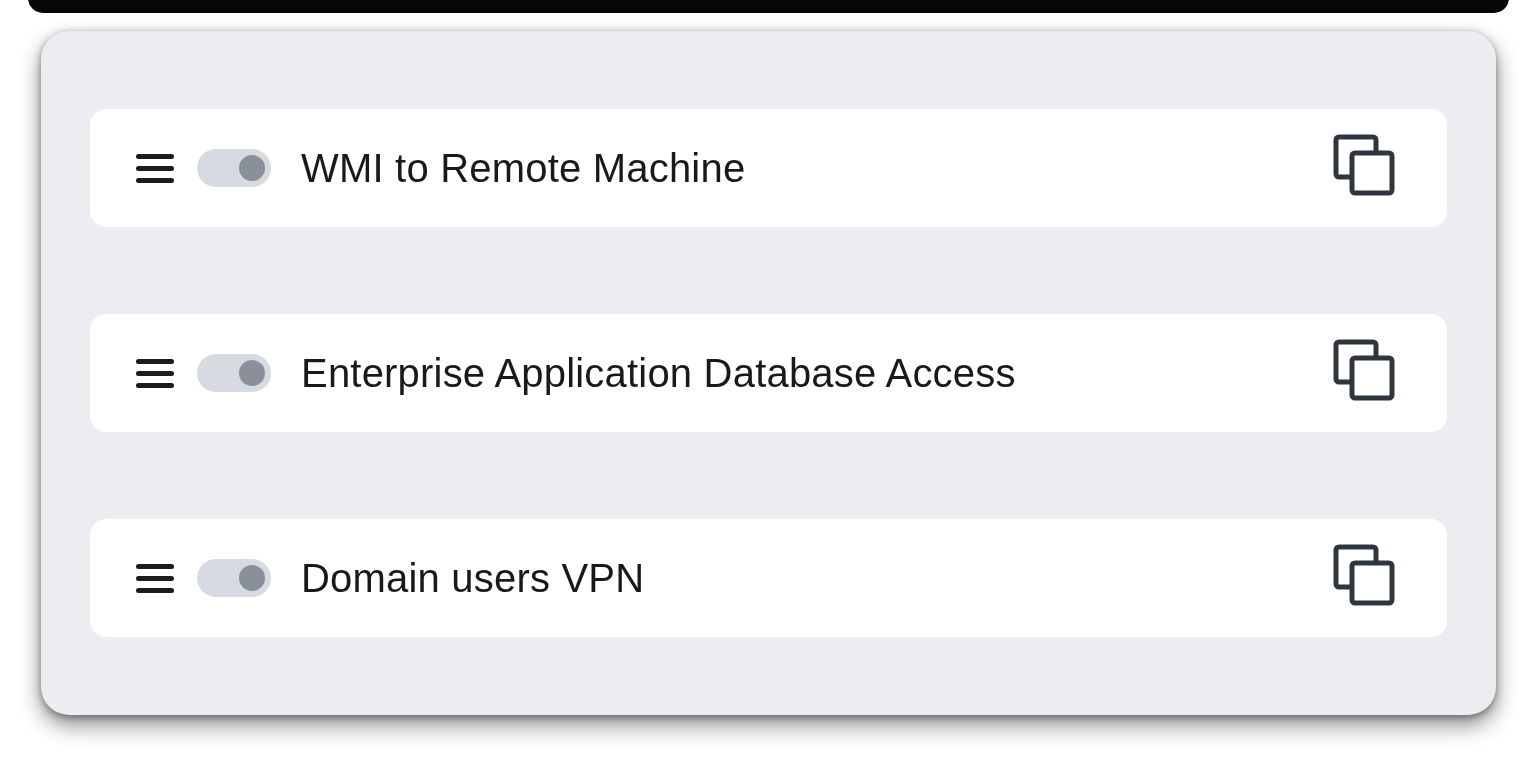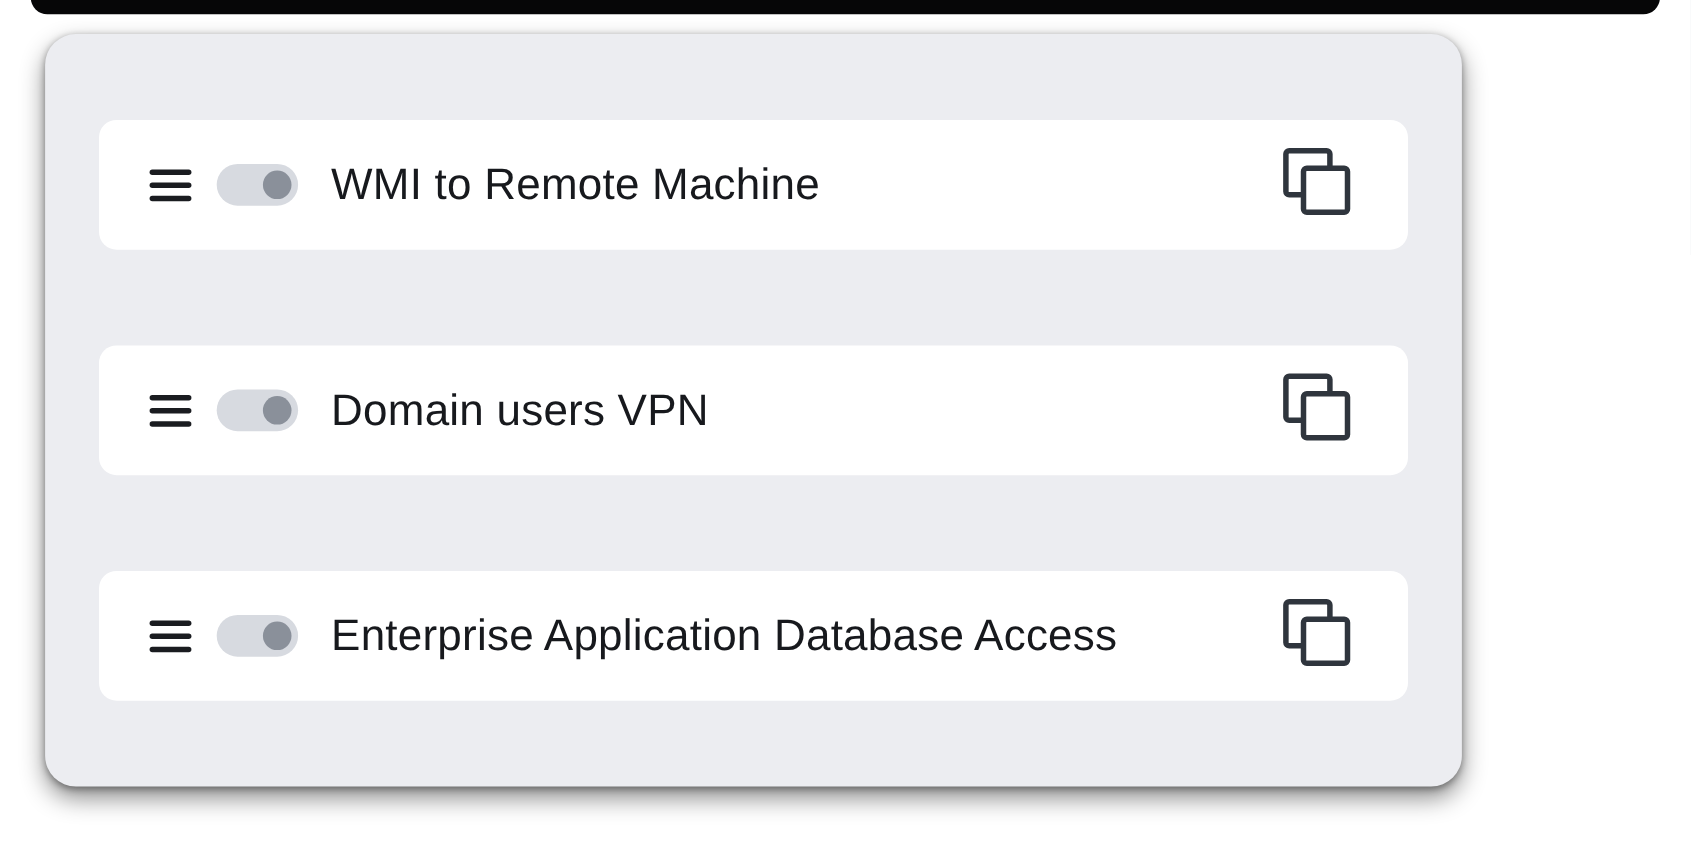--- a/index.html
+++ b/index.html
@@ -20,21 +20,21 @@
     width: 1481px;
     height: 30px;
     background: #060607;
     border-radius: 15px;
   }
 
   .panel {
     position: absolute;
     left: 41px;
     top: 31px;
-    width: 1288px;
+    width: 1455px;
     height: 684px;
     background: var(--panel-bg, #ECEDF1);
     border-radius: 28px;
     box-shadow: 0 10px 22px rgba(0,0,0,0.45), 0 2px 7px rgba(0,0,0,0.35);
     box-sizing: border-box;
     padding: 78px 49px;
     display: flex;
     flex-direction: column;
     justify-content: space-between;
   }
@@ -138,39 +138,39 @@
 
   <div class="row">
     <span class="drag">
         <i></i>
         <i></i>
         <i></i>
       </span>
     <span class="toggle on">
       <span class="knob"></span>
     </span>
-    <span class="label">Domain users VPN</span>
+    <span class="label">Enterprise Application Database Access</span>
     <button class="copy-btn">
       <svg width="70" height="70" viewBox="0 0 70 70" fill="none" xmlns="http://www.w3.org/2000/svg">
         <rect x="7" y="4" width="40" height="40" rx="3" stroke="currentColor" stroke-width="5" fill="none"></rect>
         <rect x="23" y="20" width="40" height="40" rx="3" stroke="currentColor" stroke-width="5" fill="var(--row-bg, #ffffff)"></rect>
       </svg>
     </button>
   </div>
 
   <div class="row">
     <span class="drag">
         <i></i>
         <i></i>
         <i></i>
       </span>
     <span class="toggle on">
       <span class="knob"></span>
     </span>
-    <span class="label">Enterprise Application Database Access</span>
+    <span class="label">Domain users VPN</span>
     <button class="copy-btn">
       <svg width="70" height="70" viewBox="0 0 70 70" fill="none" xmlns="http://www.w3.org/2000/svg">
         <rect x="7" y="4" width="40" height="40" rx="3" stroke="currentColor" stroke-width="5" fill="none"></rect>
         <rect x="23" y="20" width="40" height="40" rx="3" stroke="currentColor" stroke-width="5" fill="var(--row-bg, #ffffff)"></rect>
       </svg>
     </button>
   </div>
 
 </div>
 

